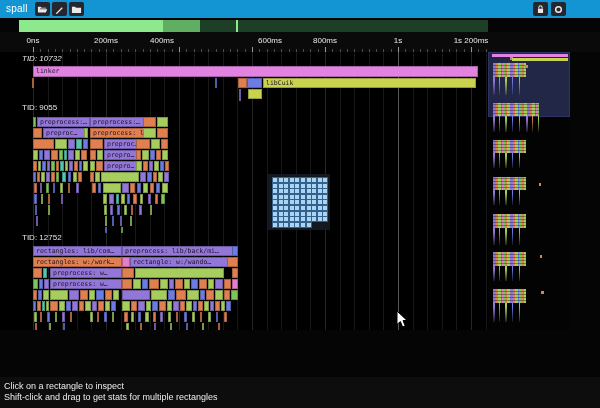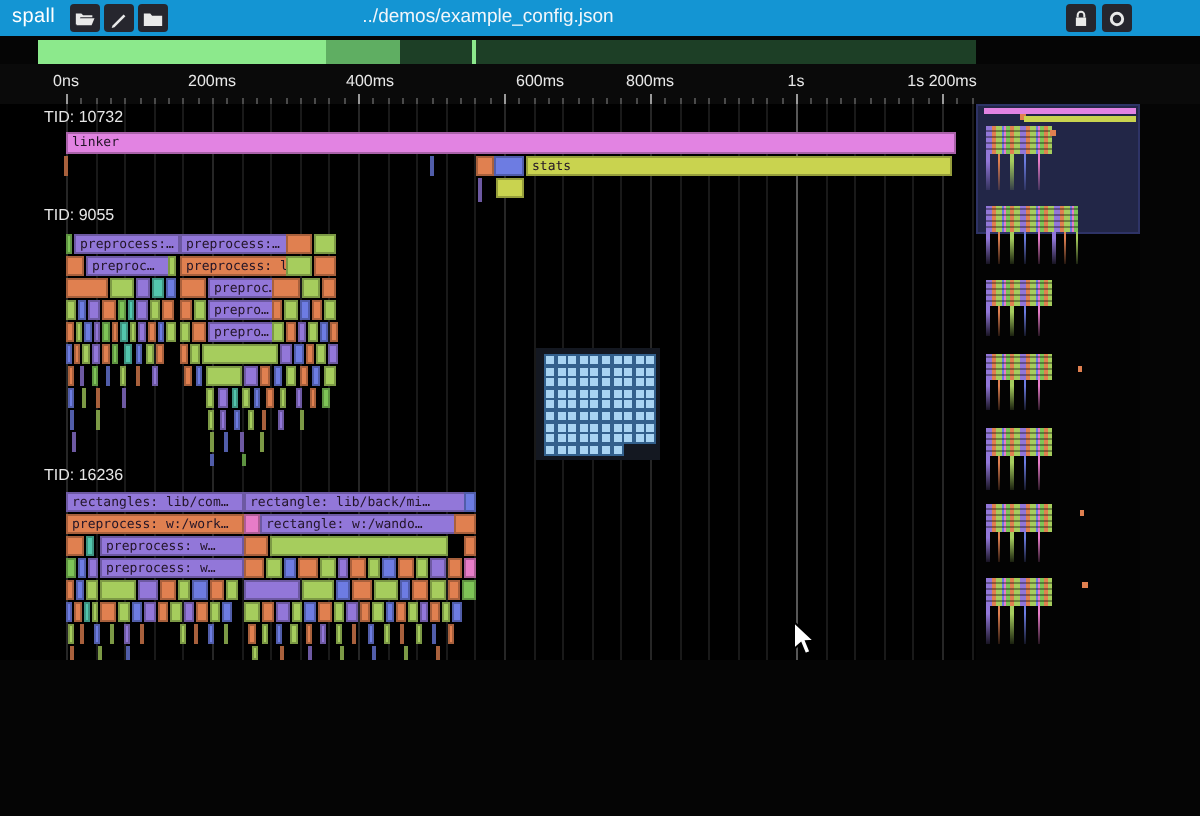--- a/index.html
+++ b/index.html
@@ -64,21 +64,20 @@
       <svg width="11" height="11" viewBox="0 0 12 12">
         <path d="M2.5 9.5 8.5 3.5 l1 1 L3.5 10.5 2 10.9z" fill="#e9e9e9"></path>
       </svg>
     </div>
     <div class="tb-btn" style="left:69px">
       <svg width="11" height="11" viewBox="0 0 12 12">
         <path d="M1 3h3.5l1 1.2H11v5.6H1z" fill="#e9e9e9"></path>
       </svg>
     </div>
 
-    <span id="file-path">../demos/example_config.json</span>
 
     <div class="tb-btn" style="left:533px">
       <svg width="11" height="11" viewBox="0 0 12 12">
         <rect x="3.2" y="5.2" width="5.6" height="4.6" fill="#e9e9e9"></rect>
         <path d="M4.2 5.2V3.8a1.8 1.8 0 0 1 3.6 0v1.4" stroke="#e9e9e9" stroke-width="1.1" fill="none"></path>
       </svg>
     </div>
     <div class="tb-btn" style="left:551px">
       <svg width="11" height="11" viewBox="0 0 12 12">
         <circle cx="6" cy="6" r="3.1" stroke="#e9e9e9" stroke-width="1.6" fill="none"></circle>
@@ -89,21 +88,21 @@
   <div id="overview">
       <div style="position: absolute; left: 19px; top: 1px; width: 144px; height: 12px; background: rgb(140, 233, 140);"></div>
       <div style="position: absolute; left: 163px; top: 1px; width: 37px; height: 12px; background: rgb(95, 174, 98);"></div>
       <div style="position: absolute; left: 200px; top: 1px; width: 288px; height: 12px; background: rgb(29, 63, 38);"></div>
       <div style="position: absolute; left: 236px; top: 1px; width: 2px; height: 12px; background: rgb(140, 233, 140);"></div>
     </div>
 
   <div id="ruler">
       <div class="tick-label" style="position: absolute; left: 33px; top: 4px;">0ns</div>
       <div class="tick-label" style="position: absolute; left: 106px; top: 4px;">200ms</div>
-      <div class="tick-label" style="position: absolute; left: 185px; top: 4px;">400ms</div>
+      <div class="tick-label" style="position: absolute; left: 162px; top: 4px;">400ms</div>
       <div class="tick-label" style="position: absolute; left: 252px; top: 4px; padding-left: 36px;">600ms</div>
       <div class="tick-label" style="position: absolute; left: 325px; top: 4px;">800ms</div>
       <div class="tick-label" style="position: absolute; left: 398px; top: 4px;">1s</div>
       <div class="tick-label" style="position: absolute; left: 471px; top: 4px;">1s 200ms</div>
       <div style="position: absolute; left: 33px; bottom: 0px; width: 1px; height: 5px; background: rgb(154, 154, 154);"></div>
       <div style="position: absolute; left: 40.3px; bottom: 0px; width: 1px; height: 3px; background: rgb(74, 74, 74);"></div>
       <div style="position: absolute; left: 47.6px; bottom: 0px; width: 1px; height: 3px; background: rgb(74, 74, 74);"></div>
       <div style="position: absolute; left: 54.9px; bottom: 0px; width: 1px; height: 3px; background: rgb(74, 74, 74);"></div>
       <div style="position: absolute; left: 62.2px; bottom: 0px; width: 1px; height: 3px; background: rgb(74, 74, 74);"></div>
       <div style="position: absolute; left: 69.5px; bottom: 0px; width: 1px; height: 3px; background: rgb(74, 74, 74);"></div>
@@ -203,31 +202,31 @@
         <div style="position: absolute; left: 33px; top: 0px; width: 1px; height: 278px; background: rgb(38, 38, 38);"></div>
         <div style="position: absolute; left: 106px; top: 0px; width: 1px; height: 278px; background: rgb(38, 38, 38);"></div>
         <div style="position: absolute; left: 179px; top: 0px; width: 1px; height: 278px; background: rgb(38, 38, 38);"></div>
         <div style="position: absolute; left: 252px; top: 0px; width: 1px; height: 278px; background: rgb(38, 38, 38);"></div>
         <div style="position: absolute; left: 325px; top: 0px; width: 1px; height: 278px; background: rgb(38, 38, 38);"></div>
         <div style="position: absolute; left: 398px; top: 0px; width: 1px; height: 278px; background: rgb(38, 38, 38);"></div>
         <div style="position: absolute; left: 471px; top: 0px; width: 1px; height: 278px; background: rgb(38, 38, 38);"></div>
         <div style="position: absolute; left: 398px; top: 0px; width: 1px; height: 278px; background: rgb(87, 87, 87);"></div>
       </div>
     <div id="headers">
-        <div class="track-header" style="position: absolute; left: 22px; top: 2px;">TID: 10732</div>
+        <div class="track-header" style="position: absolute; left: 22px; top: 2px; font-style: italic;">TID: 10732</div>
         <div class="track-header" style="position: absolute; left: 22px; top: 51px;">TID: 9055</div>
-        <div class="track-header" style="position: absolute; left: 22px; top: 181px;">TID: 16236</div>
+        <div class="track-header" style="position: absolute; left: 22px; top: 181px;">TID: 12752</div>
       </div>
     <div id="bars">
         <div class="bar lbl" style="position: absolute; left: 33px; top: 14px; width: 442px; height: 11px; line-height: 11px; background: rgb(226, 131, 226);">linker</div>
         <div class="bar" style="position: absolute; left: 32px; top: 26px; width: 2px; height: 10px; line-height: 10px; background: rgb(224, 128, 80);"></div>
         <div class="bar" style="position: absolute; left: 215px; top: 26px; width: 2px; height: 10px; line-height: 10px; background: rgb(109, 124, 226);"></div>
         <div class="bar" style="position: absolute; left: 238px; top: 26px; width: 9px; height: 10px; line-height: 10px; background: rgb(224, 128, 80);"></div>
         <div class="bar" style="position: absolute; left: 247px; top: 26px; width: 15px; height: 10px; line-height: 10px; background: rgb(109, 124, 226);"></div>
-        <div class="bar lbl" style="position: absolute; left: 263px; top: 26px; width: 210px; height: 10px; line-height: 10px; background: rgb(201, 211, 79);">stats</div>
+        <div class="bar lbl" style="position: absolute; left: 263px; top: 26px; width: 210px; height: 10px; line-height: 10px; background: rgb(201, 211, 79);">libCuik</div>
         <div class="bar" style="position: absolute; left: 239px; top: 37px; width: 2px; height: 12px; line-height: 12px; background: rgb(146, 119, 217);"></div>
         <div class="bar" style="position: absolute; left: 248px; top: 37px; width: 14px; height: 10px; line-height: 10px; background: rgb(201, 211, 79);"></div>
         <div class="bar" style="position: absolute; left: 33px; top: 65px; width: 3px; height: 10px; line-height: 10px; background: rgb(126, 196, 87);"></div>
         <div class="bar lbl" style="position: absolute; left: 37px; top: 65px; width: 50px; height: 10px; line-height: 10px; background: rgb(146, 119, 217);">preprocess:…</div>
         <div class="bar lbl" style="position: absolute; left: 90px; top: 65px; width: 52px; height: 10px; line-height: 10px; background: rgb(146, 119, 217);">preprocess:…</div>
         <div class="bar" style="position: absolute; left: 143px; top: 65px; width: 13px; height: 10px; line-height: 10px; background: rgb(224, 128, 80);"></div>
         <div class="bar" style="position: absolute; left: 157px; top: 65px; width: 11px; height: 10px; line-height: 10px; background: rgb(166, 205, 93);"></div>
         <div class="bar" style="position: absolute; left: 33px; top: 76px; width: 9px; height: 10px; line-height: 10px; background: rgb(224, 128, 80);"></div>
         <div class="bar lbl" style="position: absolute; left: 43px; top: 76px; width: 40px; height: 10px; line-height: 10px; background: rgb(146, 119, 217);">preproc…</div>
         <div class="bar" style="position: absolute; left: 84px; top: 76px; width: 4px; height: 10px; line-height: 10px; background: rgb(166, 205, 93);"></div>
@@ -341,23 +340,23 @@
         <div class="bar" style="position: absolute; left: 139px; top: 153px; width: 3px; height: 10px; line-height: 10px; background: rgb(146, 119, 217);"></div>
         <div class="bar" style="position: absolute; left: 150px; top: 153px; width: 2px; height: 10px; line-height: 10px; background: rgb(166, 205, 93);"></div>
         <div class="bar" style="position: absolute; left: 36px; top: 164px; width: 2px; height: 10px; line-height: 10px; background: rgb(146, 119, 217);"></div>
         <div class="bar" style="position: absolute; left: 105px; top: 164px; width: 2px; height: 10px; line-height: 10px; background: rgb(166, 205, 93);"></div>
         <div class="bar" style="position: absolute; left: 112px; top: 164px; width: 2px; height: 10px; line-height: 10px; background: rgb(109, 124, 226);"></div>
         <div class="bar" style="position: absolute; left: 120px; top: 164px; width: 2px; height: 10px; line-height: 10px; background: rgb(146, 119, 217);"></div>
         <div class="bar" style="position: absolute; left: 130px; top: 164px; width: 2px; height: 10px; line-height: 10px; background: rgb(166, 205, 93);"></div>
         <div class="bar" style="position: absolute; left: 105px; top: 175px; width: 2px; height: 6px; line-height: 6px; background: rgb(109, 124, 226);"></div>
         <div class="bar" style="position: absolute; left: 121px; top: 175px; width: 2px; height: 6px; line-height: 6px; background: rgb(126, 196, 87);"></div>
         <div class="bar lbl" style="position: absolute; left: 33px; top: 194px; width: 86px; height: 10px; line-height: 10px; background: rgb(146, 119, 217);">rectangles: lib/com…</div>
-        <div class="bar lbl" style="position: absolute; left: 122px; top: 194px; width: 110px; height: 10px; line-height: 10px; background: rgb(146, 119, 217);">rectangle: lib/back/mi…</div>
+        <div class="bar lbl" style="position: absolute; left: 122px; top: 194px; width: 110px; height: 10px; line-height: 10px; background: rgb(146, 119, 217);">preprocess: lib/back/mi…</div>
         <div class="bar" style="position: absolute; left: 232px; top: 194px; width: 6px; height: 10px; line-height: 10px; background: rgb(109, 124, 226);"></div>
-        <div class="bar lbl" style="position: absolute; left: 33px; top: 205px; width: 86px; height: 10px; line-height: 10px; background: rgb(224, 128, 80);">preprocess: w:/work…</div>
+        <div class="bar lbl" style="position: absolute; left: 33px; top: 205px; width: 86px; height: 10px; line-height: 10px; background: rgb(224, 128, 80);">rectangles: w:/work…</div>
         <div class="bar" style="position: absolute; left: 122px; top: 205px; width: 8px; height: 10px; line-height: 10px; background: rgb(231, 124, 200);"></div>
         <div class="bar lbl" style="position: absolute; left: 130px; top: 205px; width: 96px; height: 10px; line-height: 10px; background: rgb(146, 119, 217);">rectangle: w:/wando…</div>
         <div class="bar" style="position: absolute; left: 227px; top: 205px; width: 11px; height: 10px; line-height: 10px; background: rgb(224, 128, 80);"></div>
         <div class="bar" style="position: absolute; left: 33px; top: 216px; width: 9px; height: 10px; line-height: 10px; background: rgb(224, 128, 80);"></div>
         <div class="bar" style="position: absolute; left: 43px; top: 216px; width: 4px; height: 10px; line-height: 10px; background: rgb(83, 198, 173);"></div>
         <div class="bar lbl" style="position: absolute; left: 50px; top: 216px; width: 69px; height: 10px; line-height: 10px; background: rgb(146, 119, 217);">preprocess: w…</div>
         <div class="bar" style="position: absolute; left: 122px; top: 216px; width: 12px; height: 10px; line-height: 10px; background: rgb(224, 128, 80);"></div>
         <div class="bar speckle" style="position: absolute; left: 135px; top: 216px; width: 89px; height: 10px; line-height: 10px; background: rgb(166, 205, 93);"></div>
         <div class="bar" style="position: absolute; left: 232px; top: 216px; width: 6px; height: 10px; line-height: 10px; background: rgb(224, 128, 80);"></div>
         <div class="bar" style="position: absolute; left: 33px; top: 227px; width: 5px; height: 10px; line-height: 10px; background: rgb(126, 196, 87);"></div>
@@ -576,18 +575,22 @@
         <div class="mini-tail" style="position: absolute; left: 5px; top: 214px; width: 33px; height: 15px;"></div>
         <div class="mini-body" style="position: absolute; left: 5px; top: 237px; width: 33px; height: 14px;"></div>
         <div class="mini-tail" style="position: absolute; left: 5px; top: 251px; width: 33px; height: 19px;"></div>
         <div style="position: absolute; left: 37px; top: 13px; width: 3px; height: 3px; background: rgb(224, 128, 80);"></div>
         <div style="position: absolute; left: 51px; top: 131px; width: 2px; height: 3px; background: rgb(224, 128, 80);"></div>
         <div style="position: absolute; left: 52px; top: 203px; width: 2px; height: 3px; background: rgb(224, 128, 80);"></div>
         <div style="position: absolute; left: 53px; top: 239px; width: 3px; height: 3px; background: rgb(224, 128, 80);"></div>
       </div>
   </div>
 
+  <div id="footer">
+    <div>Click on a rectangle to inspect</div>
+    <div>Shift-click and drag to get stats for multiple rectangles</div>
+  </div>
 
   <svg id="cursor" width="13" height="19" viewBox="0 0 13 19" style="left: 396px; top: 310px;">
     <path d="M1 1 L1 14.5 L4.4 11.6 L6.6 17 L9.2 15.9 L7 10.6 L11 10.4 Z" fill="#fff" stroke="#000" stroke-width="1"></path>
   </svg>
 
 </div>
 
 </body></html>

